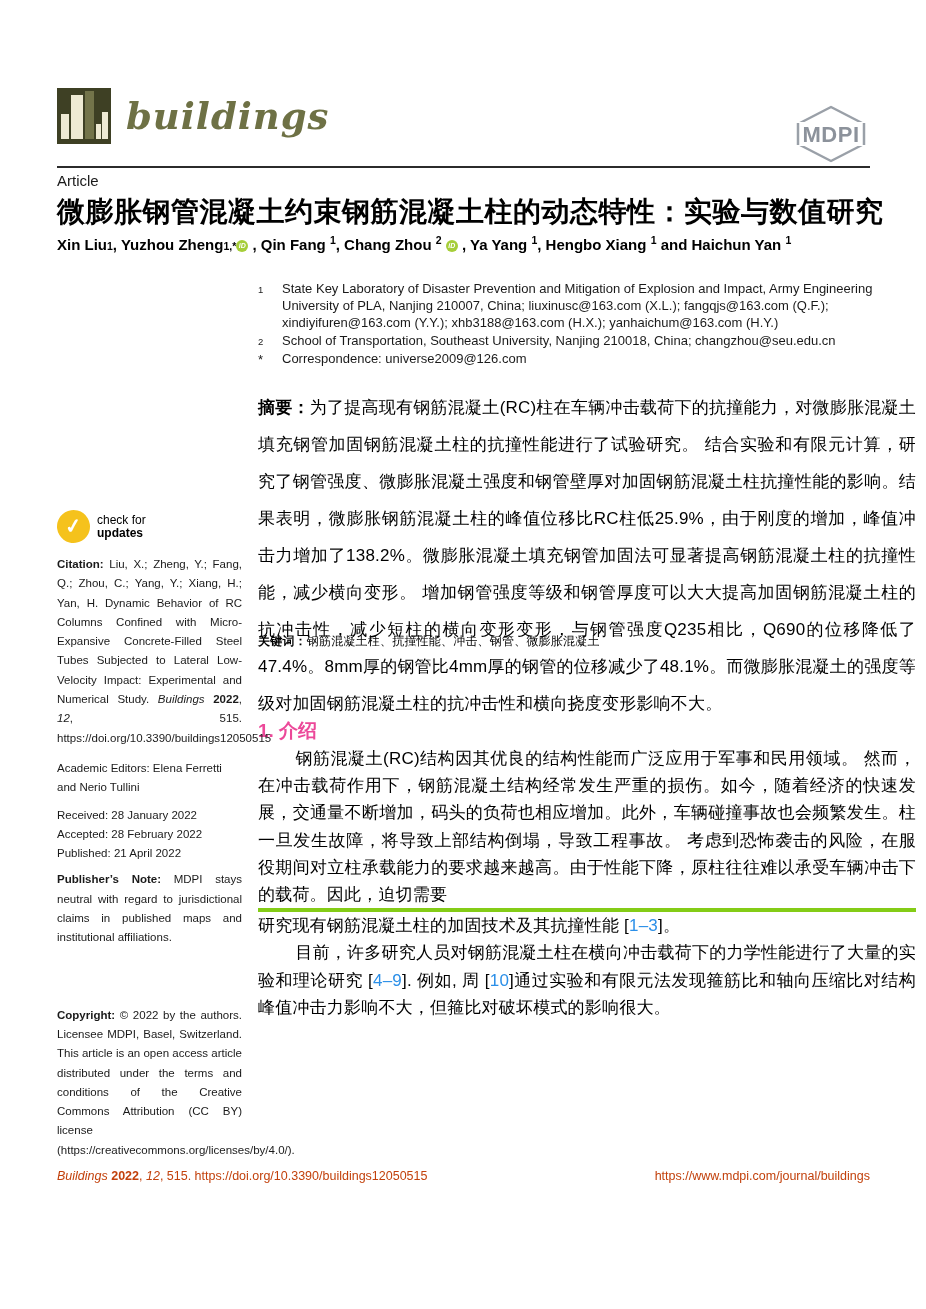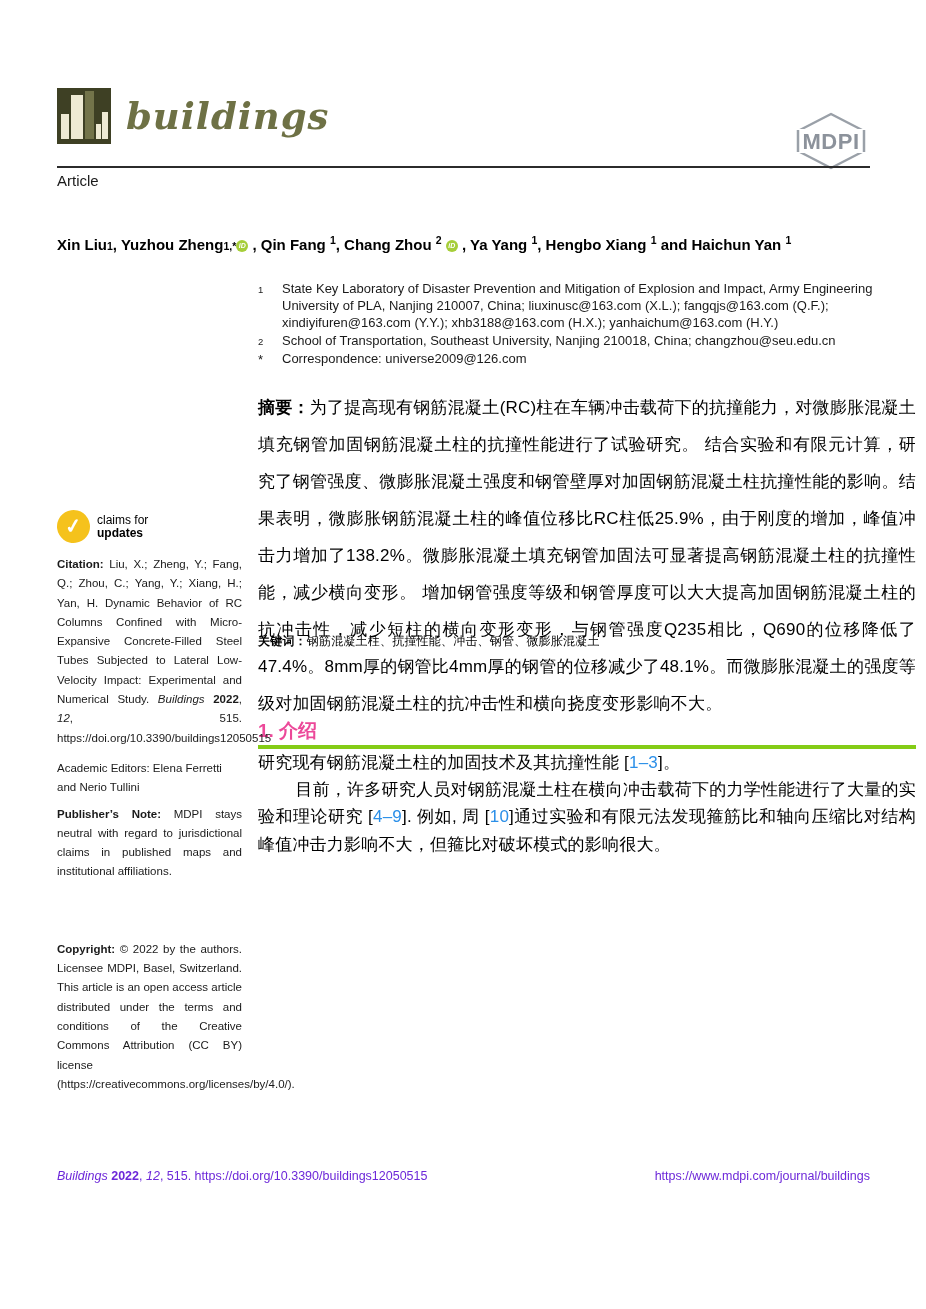--- a/index.html
+++ b/index.html
@@ -8,21 +8,21 @@
     position:relative; width:926px; height:1309px; margin:12px auto;
     background:#ffffff; overflow:hidden;
     font-family:"Liberation Sans", sans-serif; color:#111;
   }
   
   .logo-wrap { position:absolute; left:57px; top:76px; display:flex; align-items:center; }
   .wordmark {
     font-family:"DejaVu Serif", serif; font-style:italic; font-weight:bold;
     font-size:37px; color:#6e7145; margin-left:15px; letter-spacing:1px;
   }
-  .mdpi { position:absolute; left:792px; top:100px;text-align:right; }
+  .mdpi { position:absolute; left:792px; top:93px;text-align:right; }
   .header-rule { position:absolute; left:57px; top:154px; width:813px; height:2px; background:#2b2b2b; }
   .article-label { position:absolute; left:57px; top:160px; font-size:15px; color:#1a1a1a; }
   .page-title {
     position:absolute; left:57px; top:181px; width:860px;
     font-size:28px; font-weight:bold; color:#000; white-space:nowrap; letter-spacing:0.5px;
   }
   .authors { position:absolute; left:57px; top:222px; width:860px; font-size:15px; font-weight:bold; color:#000; }
   .authors .ms { font-size:10.5px; vertical-align:baseline; }
   .authors sup { font-size:10.5px; }
   .orcid {
@@ -64,21 +64,21 @@
   .sb-block { text-align:justify; }
   .citation { margin-top:12px; }
   .editors { margin-top:11px; text-align:left; }
   .dates { margin-top:8px; }
   .pubnote { margin-top:7px; }
   .copyright { margin-top:58px; }
   .it { font-style:italic; }
   
   .footer {
     position:absolute; left:57px; top:1157px; width:813px;
-    display:flex; justify-content:space-between; font-size:12.5px; color:#6d28d9;
+    display:flex; justify-content:space-between; font-size:12.5px; color:#c2410c;
   }
 </style>
 </head>
 <body>
 
 <div class="page">
 
   <div class="logo-wrap">
     <svg width="54" height="56" viewBox="0 0 54 56">
       <rect x="0" y="0" width="54" height="56" fill="#3e4024"></rect>
@@ -98,20 +98,21 @@
       <line x1="6" y1="18" x2="6" y2="40" stroke="#9aa0a8" stroke-width="2.5"></line>
       <line x1="72" y1="18" x2="72" y2="40" stroke="#9aa0a8" stroke-width="2.5"></line>
       <text x="39" y="37" text-anchor="middle" font-family="Liberation Sans, sans-serif" font-size="22" font-weight="bold" fill="#8c929b" letter-spacing="0.5">MDPI</text>
     </svg>
   </div>
 
   <div class="header-rule"></div>
 
   <div class="article-label">Article</div>
 
+  <h1 class="page-title">微膨胀钢管混凝土约束钢筋混凝土柱的动态特性：实验与数值研究</h1>
 
   <div class="authors">
     <span>Xin Liu</span><span class="ms">1</span><span>, Yuzhou Zheng</span><span class="ms">1,*</span><span class="orcid">iD</span><span> , Qin Fang </span><sup>1</sup><span>, Chang Zhou </span><sup>2</sup> <span class="orcid">iD</span><span> , Ya Yang </span><sup>1</sup><span>, Hengbo Xiang </span><sup>1</sup><span> and Haichun Yan </span><sup>1</sup>
   </div>
 
   <div class="affiliations">
     <div class="aff-row">
       <span class="aff-marker">1</span>
       <span class="aff-text">State Key Laboratory of Disaster Prevention and Mitigation of Explosion and Impact, Army Engineering University of PLA, Nanjing 210007, China; liuxinusc@163.com (X.L.); fangqjs@163.com (Q.F.); xindiyifuren@163.com (Y.Y.); xhb3188@163.com (H.X.); yanhaichum@163.com (H.Y.)</span>
     </div>
@@ -129,44 +130,50 @@
     <span class="b">摘要：</span><span>为了提高现有钢筋混凝土(RC)柱在车辆冲击载荷下的抗撞能力，对微膨胀混凝土填充钢管加固钢筋混凝土柱的抗撞性能进行了试验研究。 结合实验和有限元计算，研究了钢管强度、微膨胀混凝土强度和钢管壁厚对加固钢筋混凝土柱抗撞性能的影响。结果表明，微膨胀钢筋混凝土柱的峰值位移比RC柱低25.9%，由于刚度的增加，峰值冲击力增加了138.2%。微膨胀混凝土填充钢管加固法可显著提高钢筋混凝土柱的抗撞性能，减少横向变形。 增加钢管强度等级和钢管厚度可以大大提高加固钢筋混凝土柱的抗冲击性，减少短柱的横向变形变形，与钢管强度Q235相比，Q690的位移降低了47.4%。8mm厚的钢管比4mm厚的钢管的位移减少了48.1%。而微膨胀混凝土的强度等级对加固钢筋混凝土柱的抗冲击性和横向挠度变形影响不大。</span>
   </div>
 
   <div class="keywords">
     <span class="b">关键词：</span><span>钢筋混凝土柱、抗撞性能、冲击、钢管、微膨胀混凝土</span>
   </div>
 
   <div class="intro-h">1. 介绍</div>
 
   <div class="main-intro">
+    <div class="indent">钢筋混凝土(RC)结构因其优良的结构性能而广泛应用于军事和民用领域。 然而，在冲击载荷作用下，钢筋混凝土结构经常发生严重的损伤。如今，随着经济的快速发展，交通量不断增加，码头的负荷也相应增加。此外，车辆碰撞事故也会频繁发生。柱一旦发生故障，将导致上部结构倒塌，导致工程事故。 考虑到恐怖袭击的风险，在服役期间对立柱承载能力的要求越来越高。由于性能下降，原柱往往难以承受车辆冲击下的载荷。因此，迫切需要</div>
     <div class="tail">
       <span>研究现有钢筋混凝土柱的加固技术及其抗撞性能 [</span><span class="ref">1–3</span><span>]。</span>
     </div>
     <div class="indent">
       <span>目前，许多研究人员对钢筋混凝土柱在横向冲击载荷下的力学性能进行了大量的实验和理论研究 [</span><span class="ref">4–9</span><span>]. 例如, 周 [</span><span class="ref">10</span><span>]通过实验和有限元法发现箍筋比和轴向压缩比对结构峰值冲击力影响不大，但箍比对破坏模式的影响很大。</span>
     </div>
   </div>
 
   <div class="sidebar">
 
     <div class="badge">
       <div class="badge-circle">✓</div>
       <div class="badge-text">
-        <div>claims for</div>
+        <div>check for</div>
         <div class="b2">updates</div>
       </div>
     </div>
 
     <div class="sb-block citation">
       <span class="b">Citation: </span><span>Liu, X.; Zheng, Y.; Fang, Q.; Zhou, C.; Yang, Y.; Xiang, H.; Yan, H. Dynamic Behavior of RC Columns Confined with Micro-Expansive Concrete-Filled Steel Tubes Subjected to Lateral Low-Velocity Impact: Experimental and Numerical Study. </span><span class="it">Buildings </span><span class="b">2022</span><span>, </span><span class="it">12</span><span>, 515. https://doi.org/10.3390/buildings12050515</span>
     </div>
 
     <div class="editors">Academic Editors: Elena Ferretti and Nerio Tullini</div>
 
+    <div class="dates">
+      <div>Received: 28 January 2022</div>
+      <div>Accepted: 28 February 2022</div>
+      <div>Published: 21 April 2022</div>
+    </div>
 
     <div class="sb-block pubnote">
       <span class="b">Publisher’s Note: </span><span>MDPI stays neutral with regard to jurisdictional claims in published maps and institutional affiliations.</span>
     </div>
 
     <div class="sb-block copyright">
       <span class="b">Copyright: </span><span>© 2022 by the authors. Licensee MDPI, Basel, Switzerland. This article is an open access article distributed under the terms and conditions of the Creative Commons Attribution (CC BY) license (https://creativecommons.org/licenses/by/4.0/).</span>
     </div>
 
   </div>

